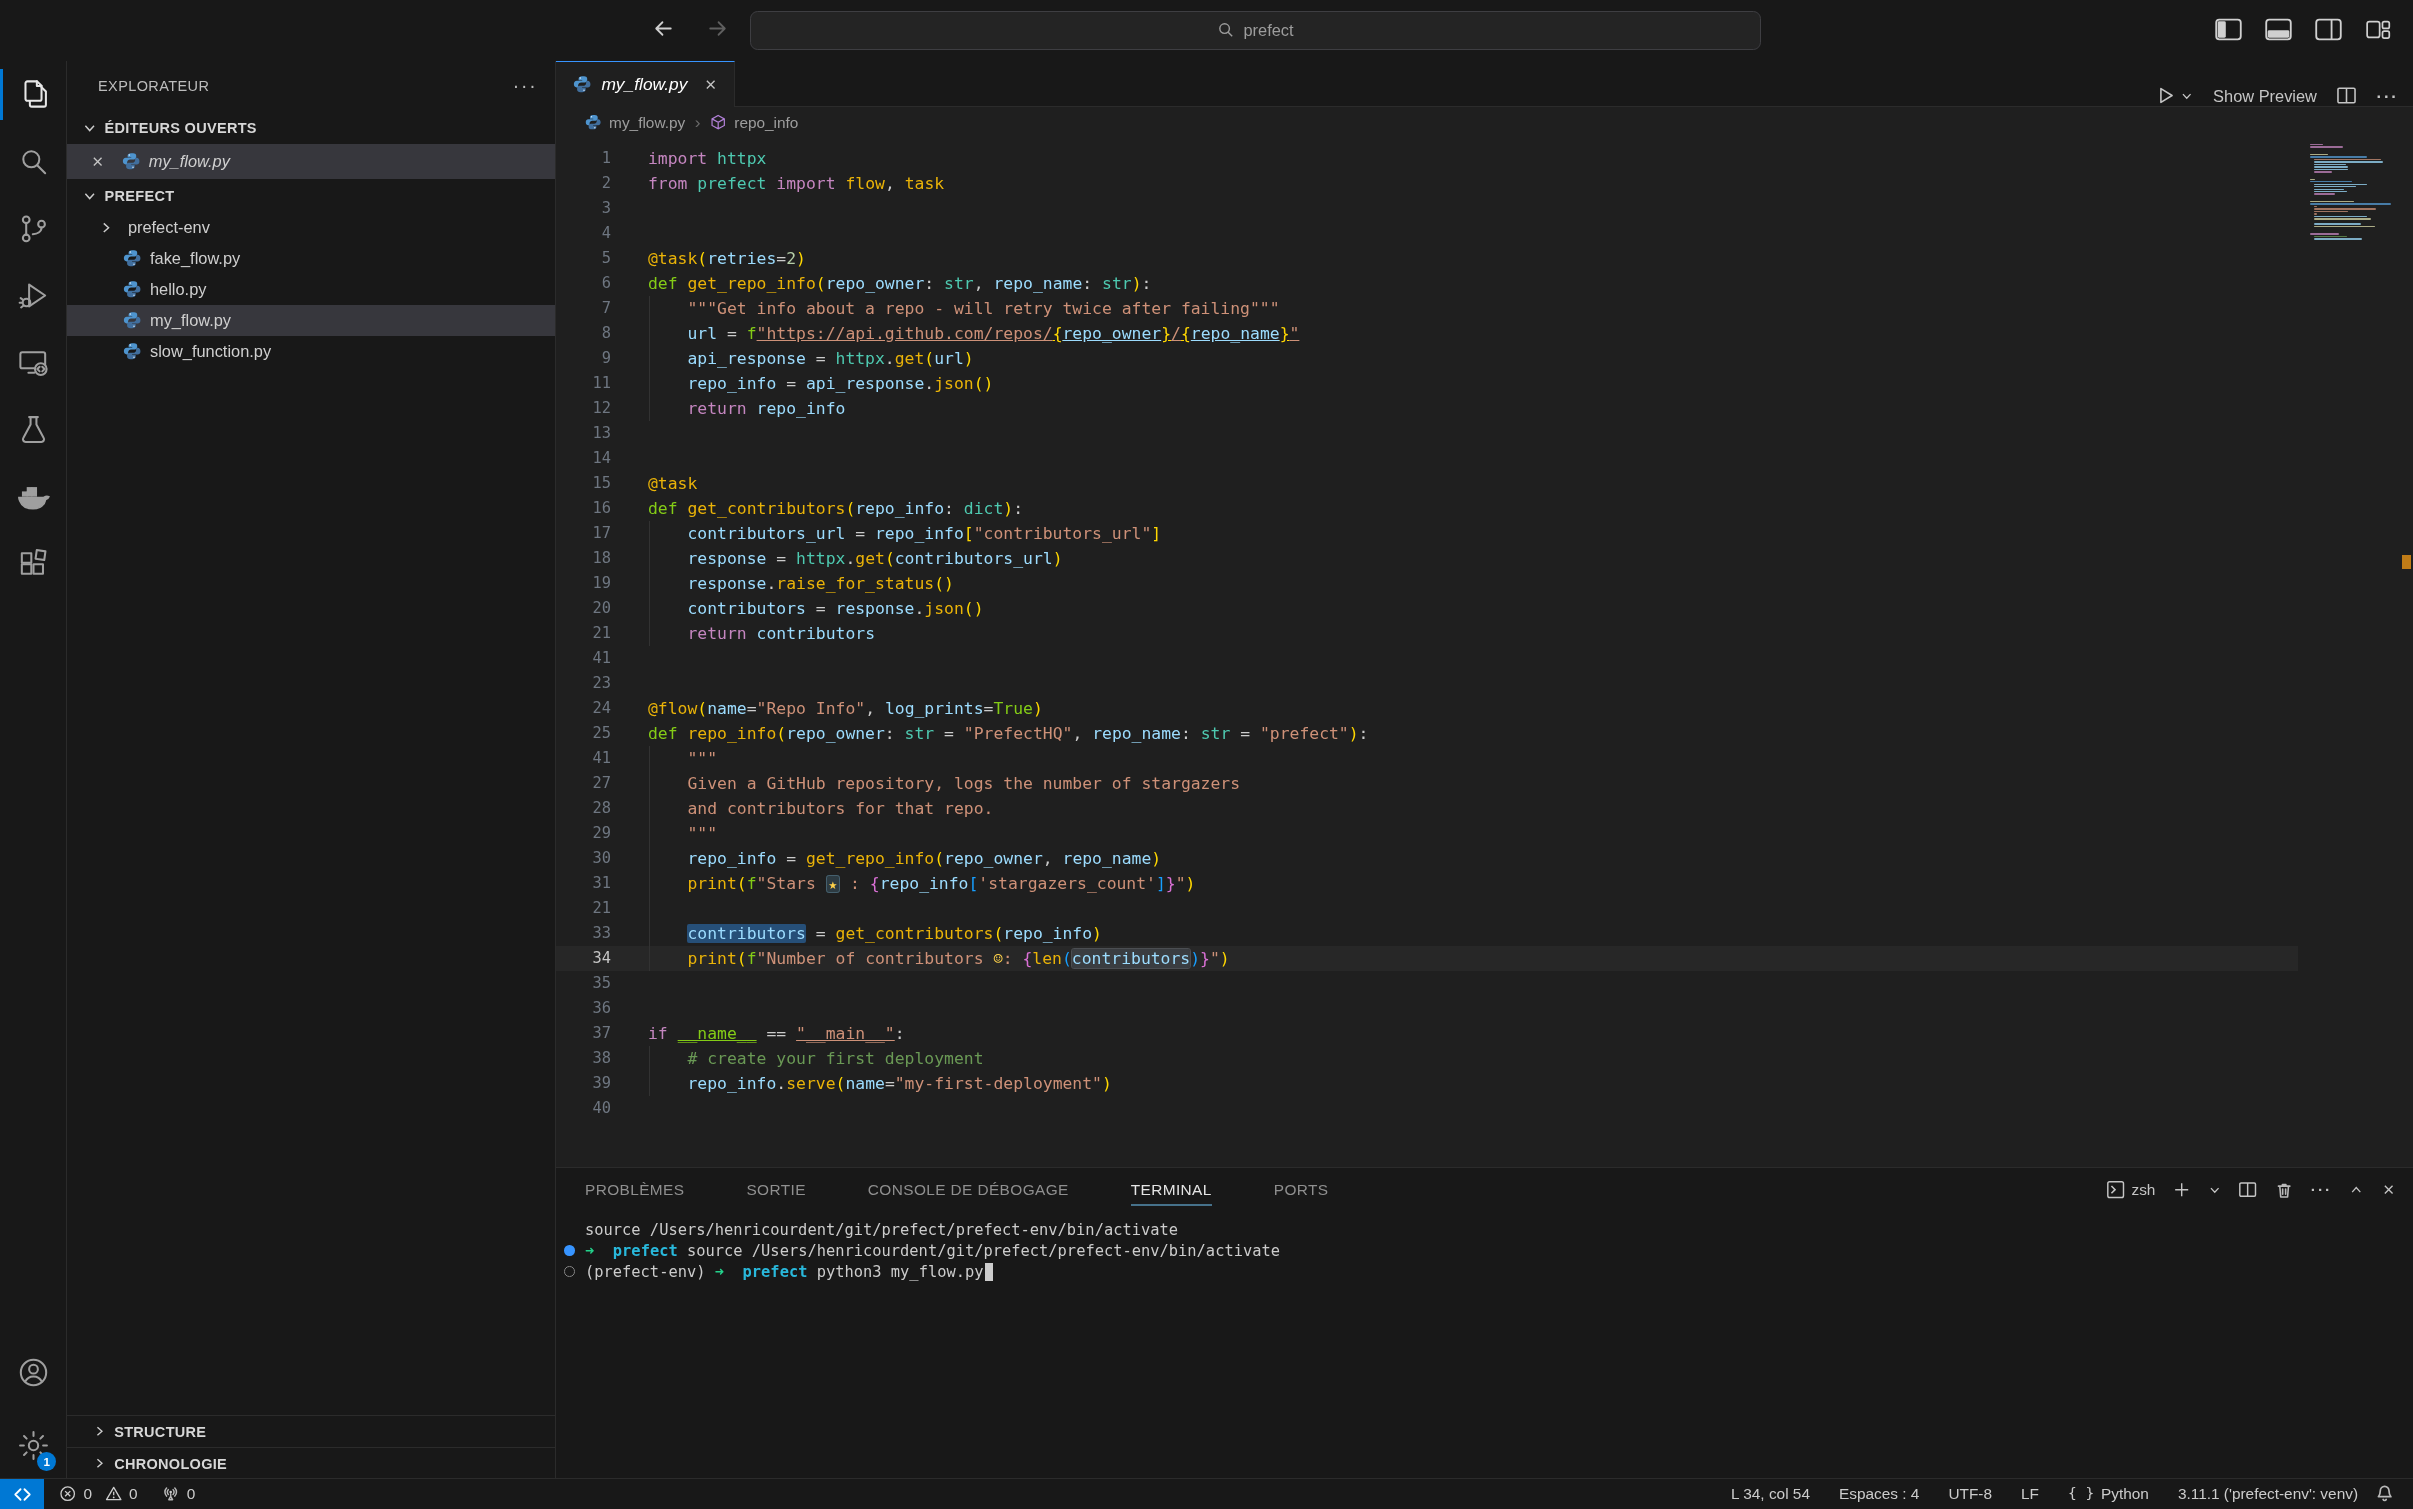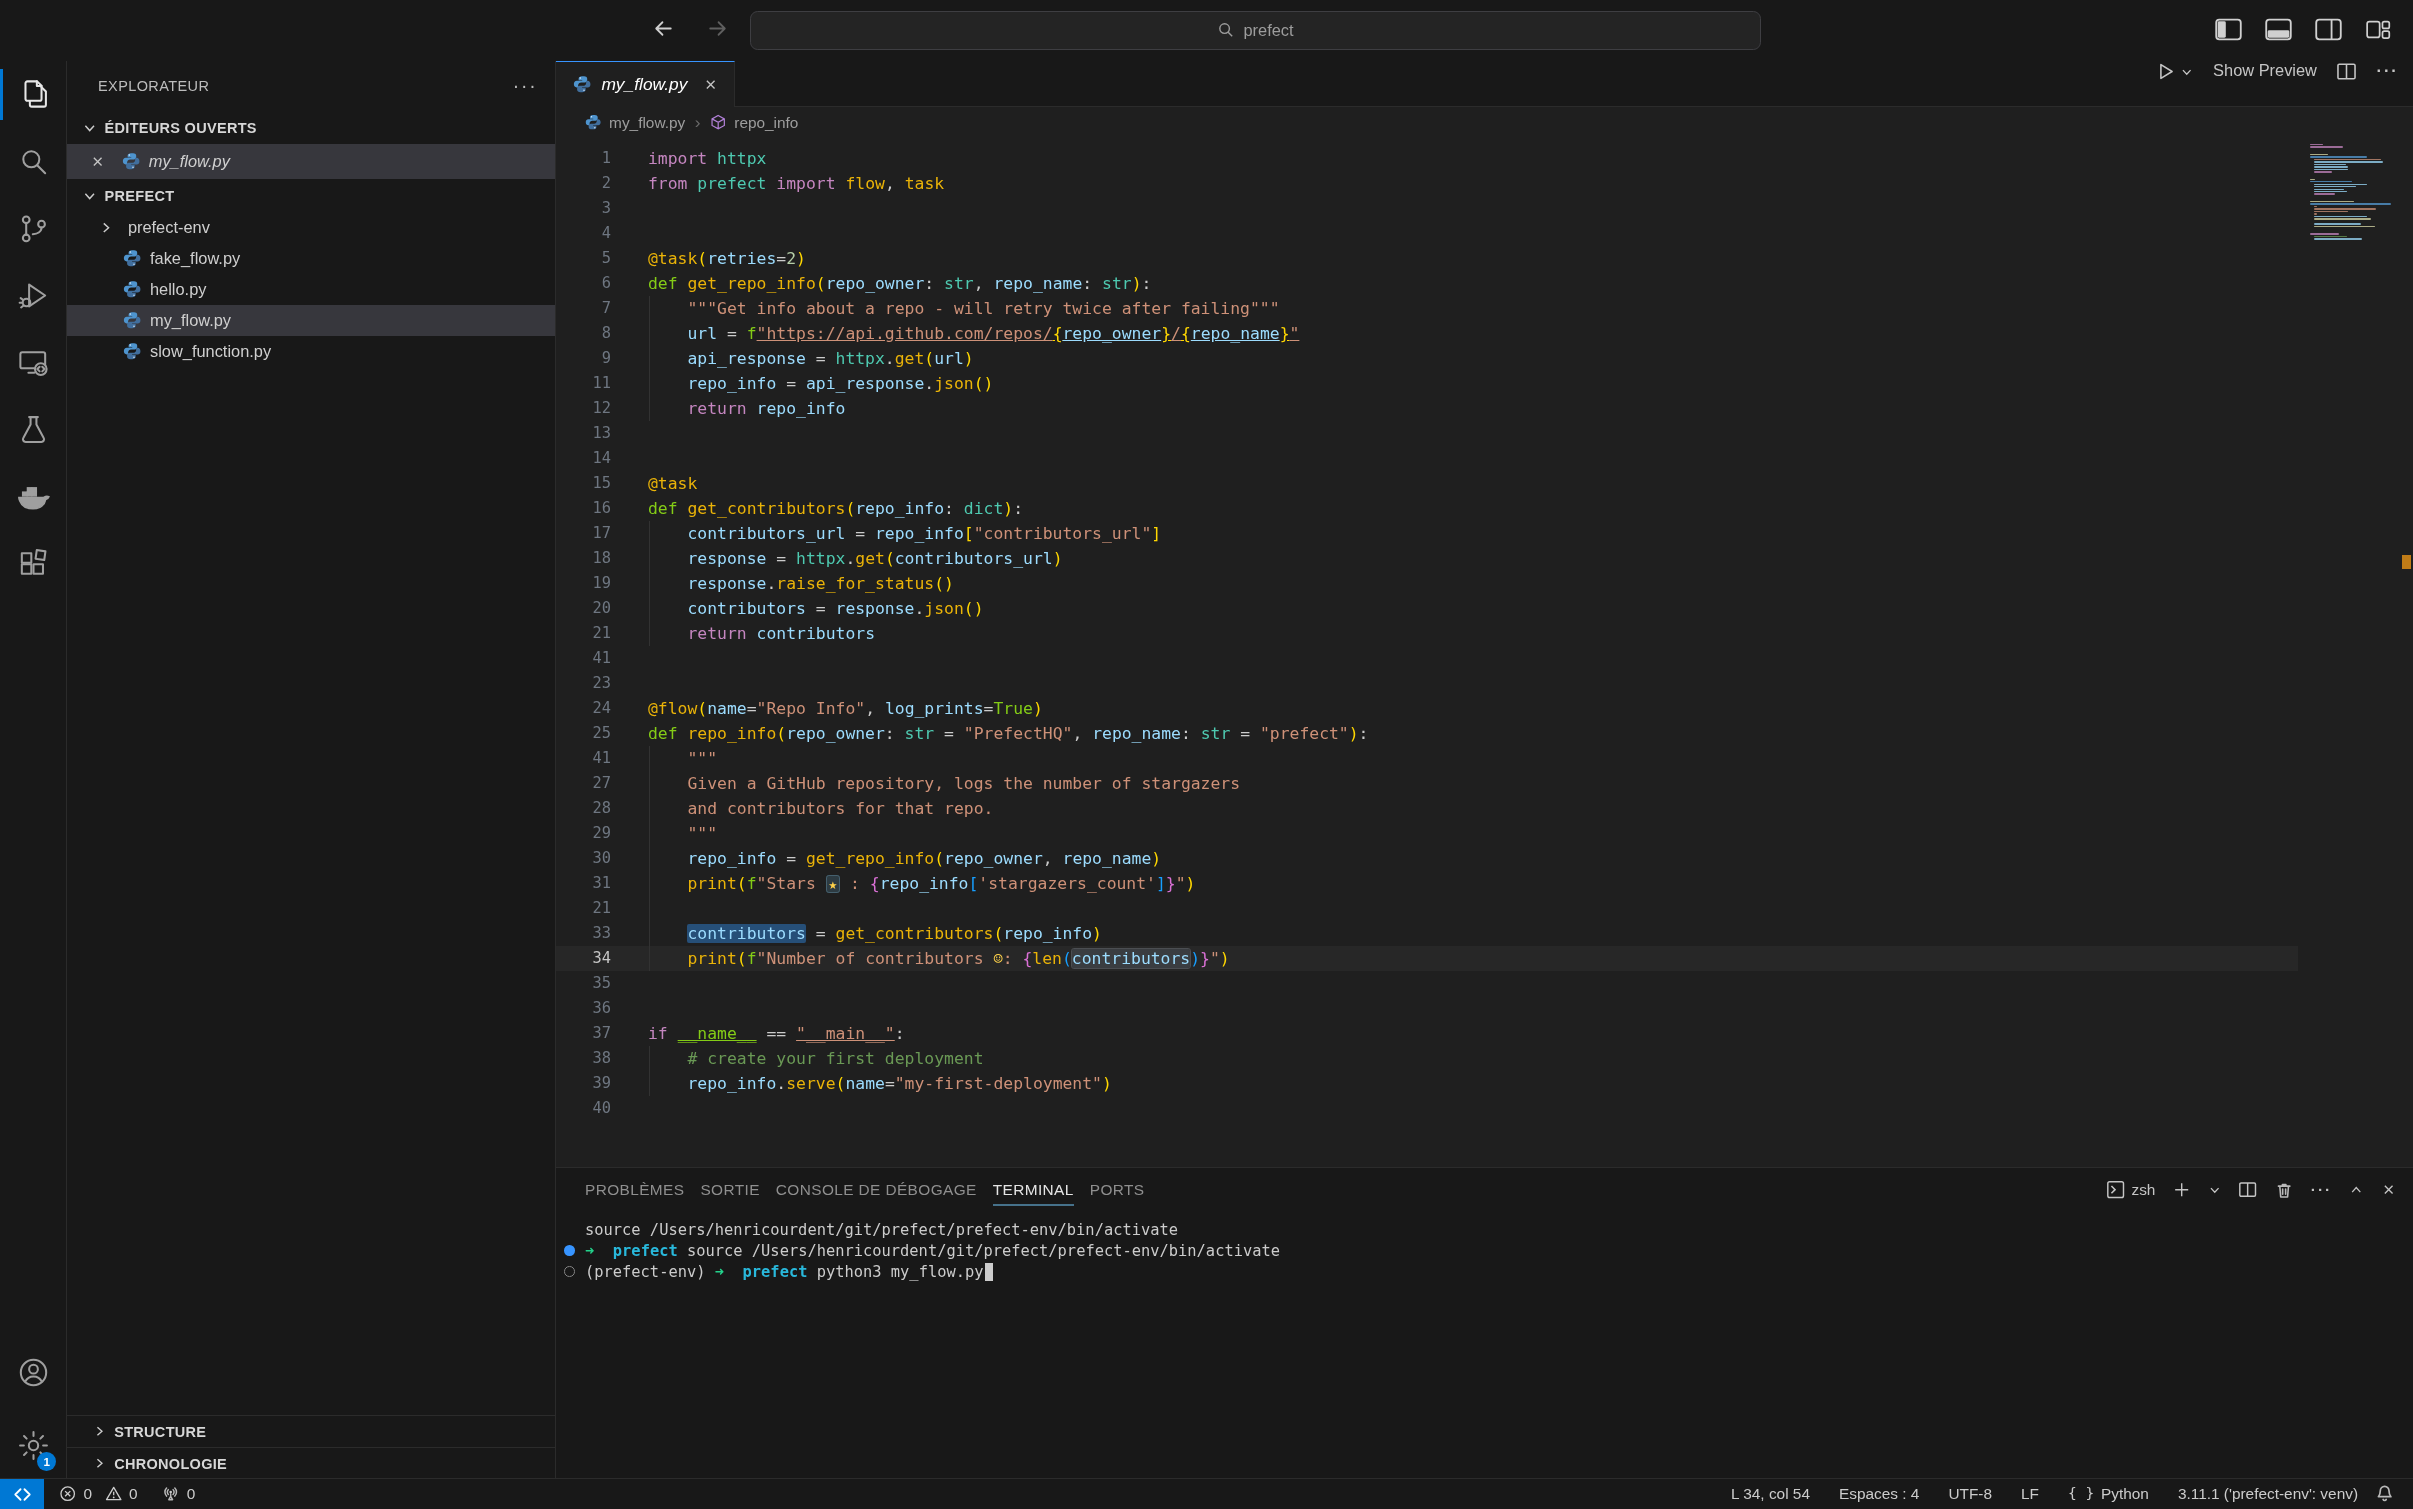--- a/index.html
+++ b/index.html
@@ -47,21 +47,21 @@
   .sb-bsec{height:31px;border-top:1px solid #2b2b2b;display:flex;align-items:center;gap:7.7px;padding-left:25px;
       font-weight:700;font-size:14.5px;color:#d7d7d7;letter-spacing:0.3px}
 
   
   .editor-region{flex:1;display:flex;flex-direction:column;background:#1f1f1f;min-width:0}
   .tabbar{height:45px;background:#181818;border-bottom:1px solid #2b2b2b;display:flex;align-items:stretch;position:relative}
   .tab{display:flex;align-items:center;gap:9.7px;padding:0 15.4px 0 17.4px;background:#1f1f1f;border-right:1px solid #2b2b2b;
       border-top:1.9px solid #3794ff;margin-bottom:-1px;font-size:17.4px;color:#ffffff}
   .tab .lbl{font-style:italic}
   .tab .x{margin-left:5.8px}
-  .ed-actions{position:absolute;right:15.4px;top:0;height:45px;display:flex;align-items:flex-start;gap:19.3px;color:#c5c5c5;font-size:16.4px}
+  .ed-actions{position:absolute;right:15.4px;top:0;height:45px;display:flex;align-items:flex-end;gap:19.3px;color:#c5c5c5;font-size:16.4px}
   .breadcrumb{height:31px;display:flex;align-items:center;gap:7.7px;padding-left:29px;font-size:15.4px;color:#9d9d9d;background:#1f1f1f}
   .bc-sep{color:#6a6a6a;font-size:17.4px;margin:0 1.9px}
 
   
   .code-area{flex:1;position:relative;background:#1f1f1f;overflow:hidden}
   .code{position:absolute;left:0;top:7.7px;right:116px;font-family:"DejaVu Sans Mono","Liberation Mono",monospace;font-size:16.4px;}
   .line{height:25px;line-height:25px;white-space:pre;position:relative;display:flex}
   .line .ln{flex:0 0 92px;text-align:right;padding-right:37px;box-sizing:border-box;color:#6e7681;font-size:15.4px}
   .line.current{background:rgba(255,255,255,0.04)}
   .line.current .ln{color:#c6c6c6}
@@ -79,21 +79,21 @@
   .e1{color:#ffd24a;background:#2d3b42;border:1px solid #45606e;border-radius:2.9px;padding:0 1.9px;font-size:14.5px}
   .e2{color:#ffd24a;font-size:15.4px}
   .sel{background:#264f78;border-radius:1.9px}
   .occ{background:#3a3d41;border-radius:1.9px;outline:1px solid #4b4e52}
   .minimap{position:absolute;right:15.4px;top:5.8px;width:89px}
   .minimap .mm{border-radius:1px}
   .ovr-mark{position:absolute;right:2.9px;top:417px;width:8.7px;height:13.5px;background:#d18616;opacity:.9}
 
   
   .panel{height:311px;border-top:1px solid #2b2b2b;background:#181818;display:flex;flex-direction:column;position:relative}
-  .panel-tabs{height:44px;display:flex;align-items:center;gap:16px;padding-left:29px;font-size:15.4px;color:#8f8f8f;letter-spacing:0.4px}
+  .panel-tabs{height:44px;display:flex;align-items:center;gap:62px;padding-left:29px;font-size:15.4px;color:#8f8f8f;letter-spacing:0.4px}
   .panel-tab{height:100%;display:flex;align-items:center;position:relative}
   .panel-tab.active{color:#e5e5e5}
   .panel-tab.active::after{content:"";position:absolute;left:0;right:0;bottom:5.8px;height:1.9px;background:#46718a}
   .panel-actions{position:absolute;right:17.4px;top:0;height:44px;display:flex;align-items:center;gap:17.4px;color:#c5c5c5;font-size:15.4px}
   .pa{display:flex;align-items:center;gap:5.8px}
   .terminal{flex:1;padding:7.7px 0 0 29px;font-family:"DejaVu Sans Mono","Liberation Mono",monospace;font-size:15.4px;color:#cccccc;position:relative}
   .trow{height:21px;line-height:21px;white-space:pre;position:relative}
   .trow .deco{position:absolute;left:-21px;top:4.8px;width:10.6px;height:10.6px;border-radius:50%}
   .deco.filled{background:#3794ff}
   .deco.hollow{border:1.4px solid #848484;width:8.7px;height:8.7px}

